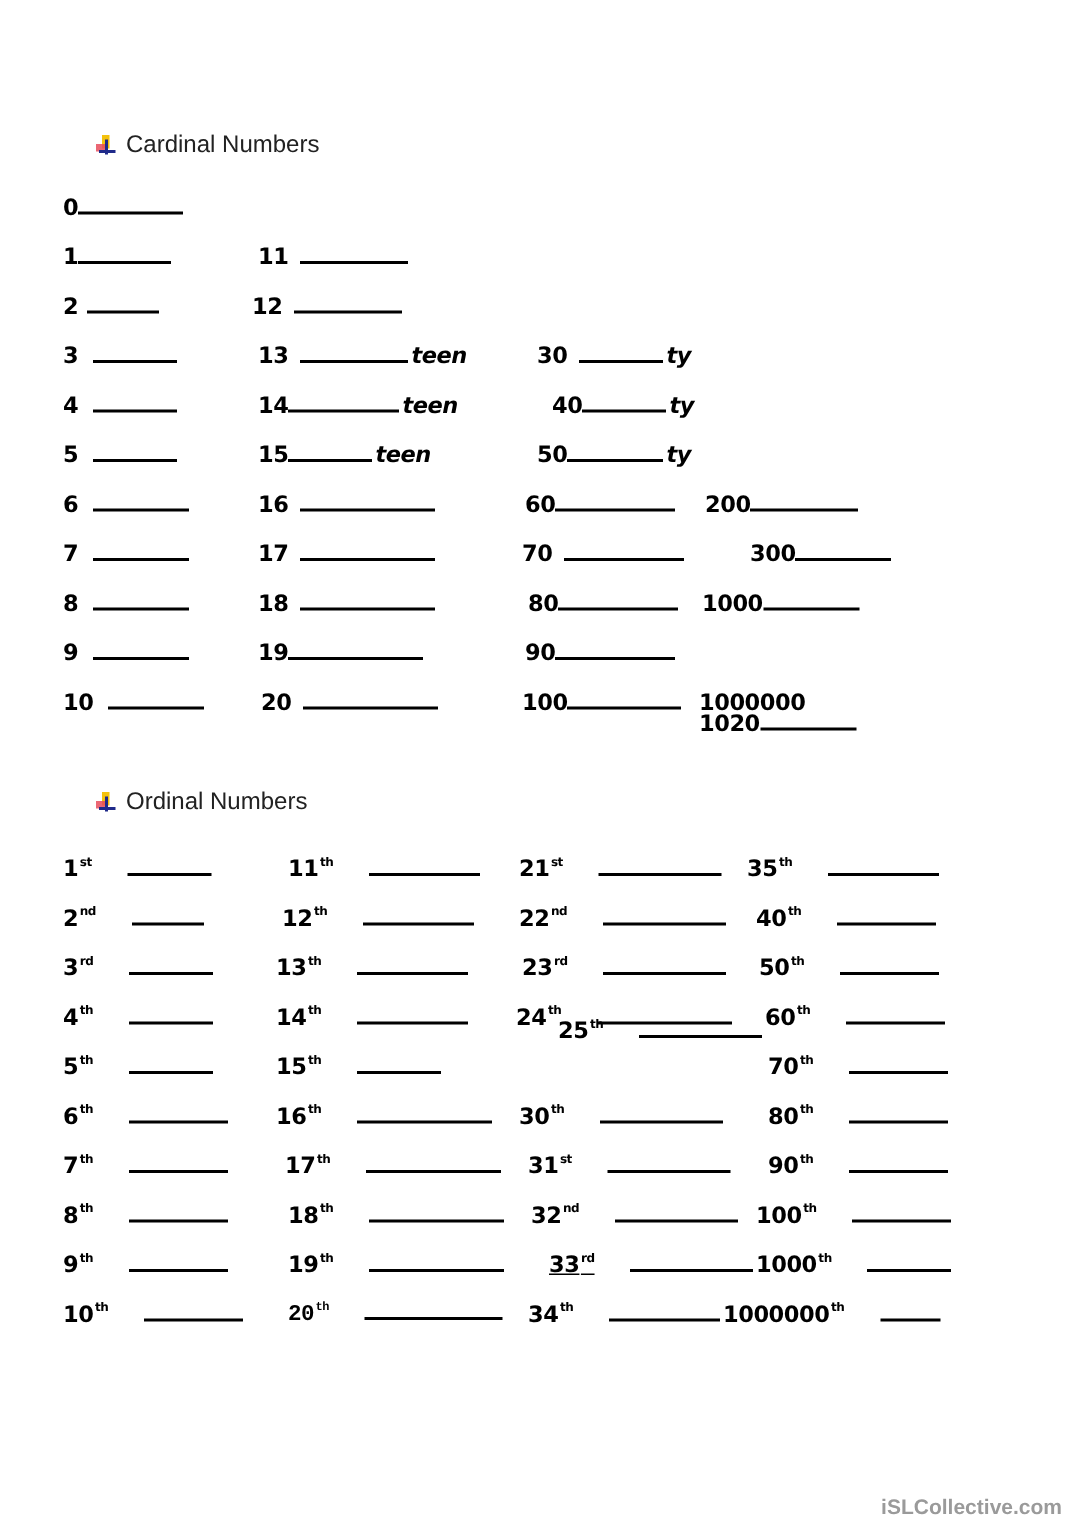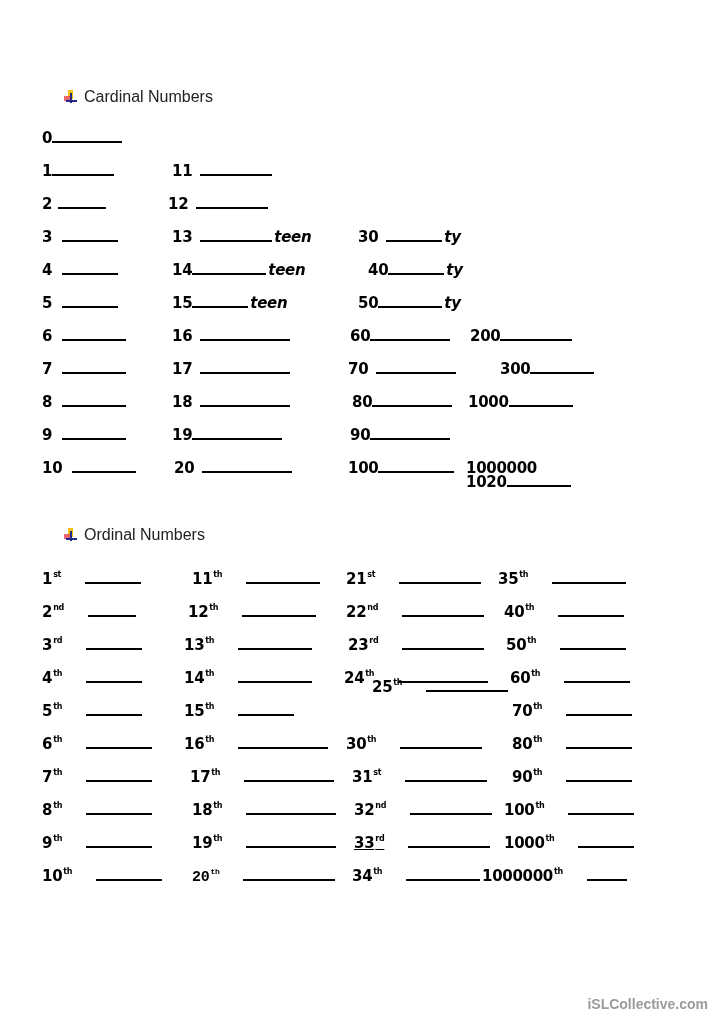--- a/index.html
+++ b/index.html
@@ -98,21 +98,21 @@
     <div class="item" style="left: 192px; top: 830px;"><span>19</span><sup>th</sup><span class="blank" style="width: 90px; margin-left: 24px;"></span></div>
     <div class="item" style="left: 192px; top: 863px; font-family: Liberation Mono, monospace;"><span>20</span><sup>th</sup><span class="blank" style="width: 92px; margin-left: 24px;"></span></div>
     <div class="item" style="left: 346px; top: 566px;"><span>21</span><sup>st</sup><span class="blank" style="width: 82px; margin-left: 24px;"></span></div>
     <div class="item" style="left: 346px; top: 599px;"><span>22</span><sup>nd</sup><span class="blank" style="width: 82px; margin-left: 24px;"></span></div>
     <div class="item" style="left: 348px; top: 632px;"><span>23</span><sup>rd</sup><span class="blank" style="width: 82px; margin-left: 24px;"></span></div>
     <div class="item" style="left: 344px; top: 665px;"><span>24</span><sup>th</sup><span class="blank" style="width: 90px; margin-left: 24px;"></span></div>
     <div class="item" style="left: 348px; top: 674px; margin-left: 24px;"><span>25</span><sup>th</sup><span class="blank" style="width: 82px; margin-left: 24px;"></span></div>
     <div class="item" style="left: 346px; top: 731px;"><span>30</span><sup>th</sup><span class="blank" style="width: 82px; margin-left: 24px;"></span></div>
     <div class="item" style="left: 352px; top: 764px;"><span>31</span><sup>st</sup><span class="blank" style="width: 82px; margin-left: 24px;"></span></div>
     <div class="item" style="left: 354px; top: 797px;"><span>32</span><sup>nd</sup><span class="blank" style="width: 82px; margin-left: 24px;"></span></div>
-    <div class="item" style="left: 354px; top: 830px; text-decoration: underline;"><span>33</span><sup>rd</sup><span class="blank" style="width: 82px; margin-left: 24px;"></span></div>
+    <div class="item" style="left: 366px; top: 830px; text-decoration: underline;"><span>33</span><sup>rd</sup><span class="blank" style="width: 82px; margin-left: 24px;"></span></div>
     <div class="item" style="left: 352px; top: 863px;"><span>34</span><sup>th</sup><span class="blank" style="width: 74px; margin-left: 24px;"></span></div>
     <div class="item" style="left: 498px; top: 566px;"><span>35</span><sup>th</sup><span class="blank" style="width: 74px; margin-left: 24px;"></span></div>
     <div class="item" style="left: 504px; top: 599px;"><span>40</span><sup>th</sup><span class="blank" style="width: 66px; margin-left: 24px;"></span></div>
     <div class="item" style="left: 506px; top: 632px;"><span>50</span><sup>th</sup><span class="blank" style="width: 66px; margin-left: 24px;"></span></div>
     <div class="item" style="left: 510px; top: 665px;"><span>60</span><sup>th</sup><span class="blank" style="width: 66px; margin-left: 24px;"></span></div>
     <div class="item" style="left: 512px; top: 698px;"><span>70</span><sup>th</sup><span class="blank" style="width: 66px; margin-left: 24px;"></span></div>
     <div class="item" style="left: 512px; top: 731px;"><span>80</span><sup>th</sup><span class="blank" style="width: 66px; margin-left: 24px;"></span></div>
     <div class="item" style="left: 512px; top: 764px;"><span>90</span><sup>th</sup><span class="blank" style="width: 66px; margin-left: 24px;"></span></div>
     <div class="item" style="left: 504px; top: 797px;"><span>100</span><sup>th</sup><span class="blank" style="width: 66px; margin-left: 24px;"></span></div>
     <div class="item" style="left: 504px; top: 830px;"><span>1000</span><sup>th</sup><span class="blank" style="width: 56px; margin-left: 24px;"></span></div>

